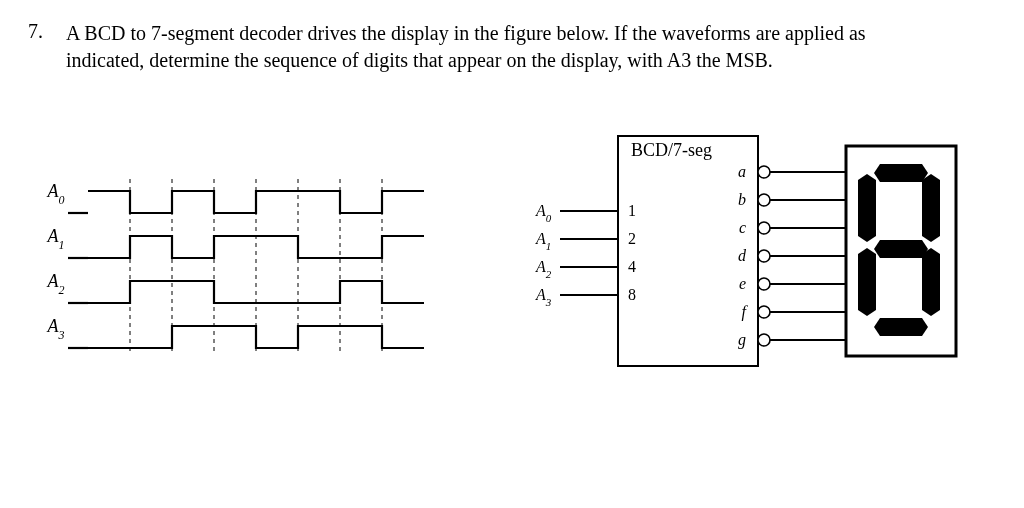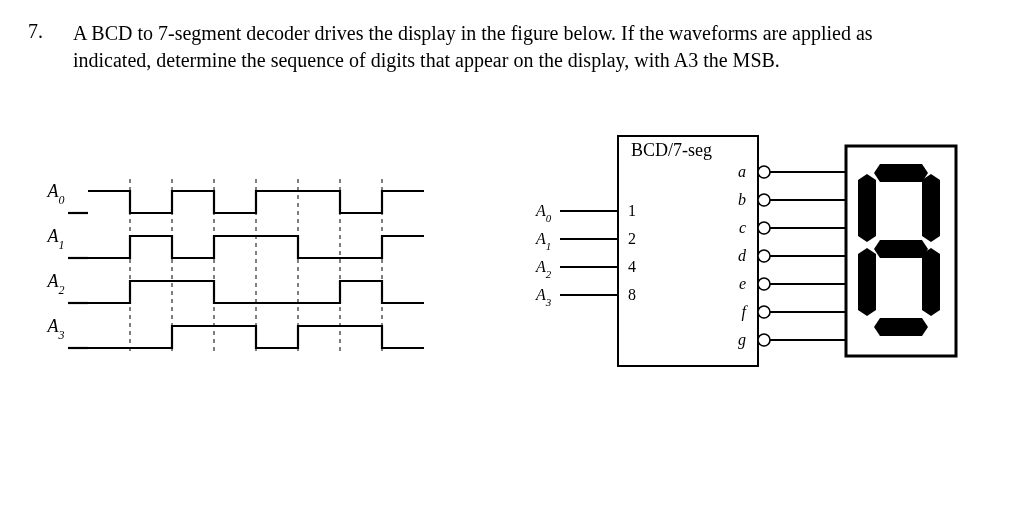--- a/index.html
+++ b/index.html
@@ -1,19 +1,19 @@
 <!DOCTYPE html>
 <html><head>
 <meta charset="utf-8">
 <style>
 * { box-sizing: border-box; }
 body { margin:0; padding:20px 28px; font-family:"Times New Roman",serif; font-size:20px; color:#000; background:#fff; width:1024px; }
 .q-row { display:flex; align-items:flex-start; gap:10px; }
 .q-num { min-width:28px; }
-.q-text { max-width:860px; line-height:1.35;margin-left:7px; }
+.q-text { max-width:860px; line-height:1.35; }
 .fig-wrap { display:flex; gap:40px; margin-top:52px; align-items:center; }
 .timing { position:relative; }
 .block-diag { position:relative; }
 svg text { font-family:"Times New Roman",serif; }
 </style>
 </head>
 <body>
 
 <div class="q-row">
   <div class="q-num">7.</div>

